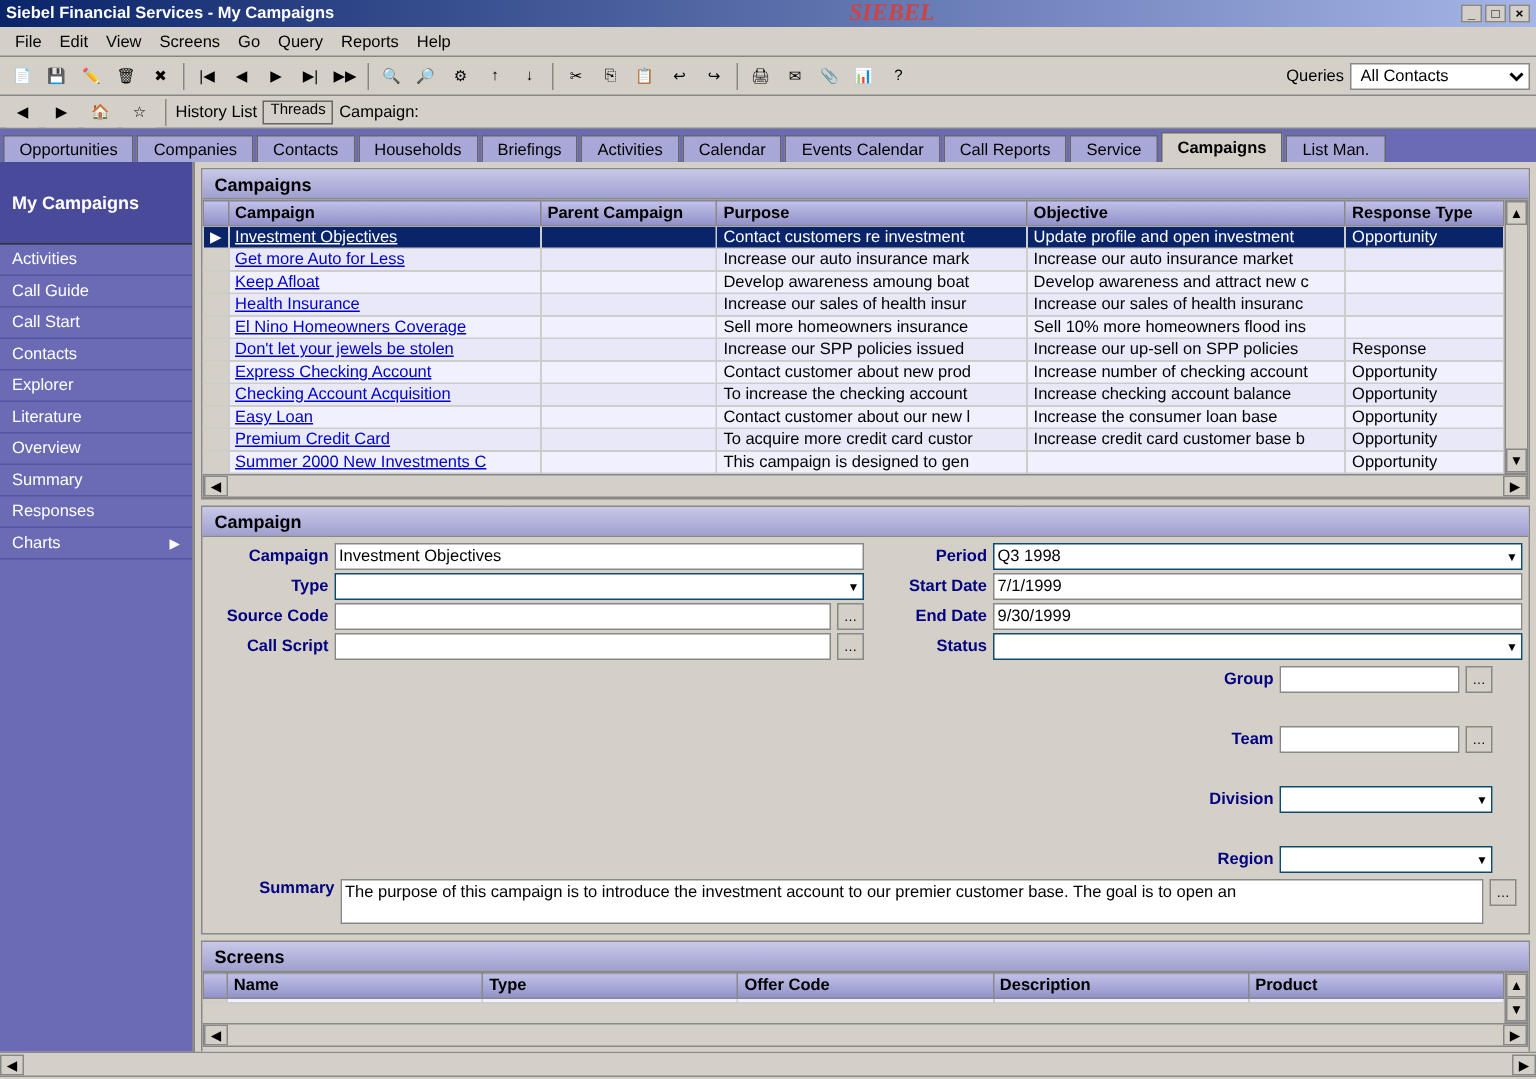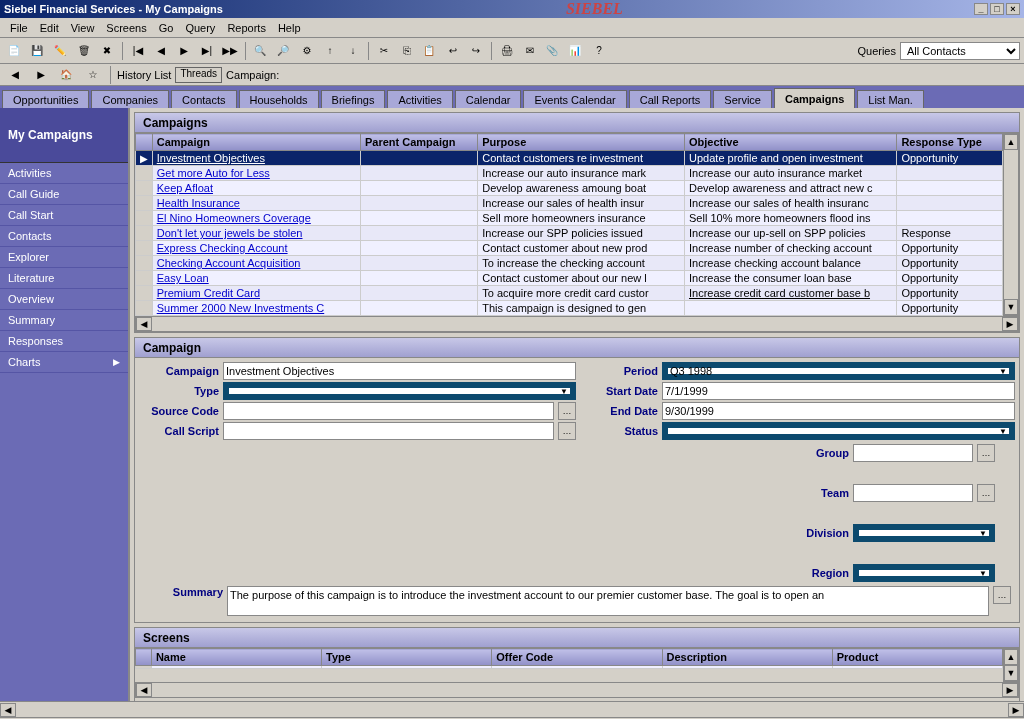--- a/index.html
+++ b/index.html
@@ -284,21 +284,21 @@
       height: 18px;
       width: 18px;
       font-size: 9px;
       display: flex;
       align-items: center;
       justify-content: center;
       cursor: pointer;
     }
     .form-dropdown {
       background: white;
-      border: 6px solid #0c4a6e;
+      border: 1px solid #0c4a6e;
       height: 18px;
       font-size: 11px;
       display: flex;
       align-items: center;
       justify-content: space-between;
       padding: 0 2px;
       flex: 1;
     }
     .dd-arrow { font-size: 8px; }
     
@@ -559,21 +559,21 @@
                   <td style="max-width: 120px;"></td>
                   <td style="max-width: 180px;">Contact customer about our new l</td>
                   <td style="max-width: 180px;">Increase the consumer loan base</td>
                   <td style="max-width: 180px;">Opportunity</td>
                 </tr>
                 <tr class="data-row">
                   <td class="arrow-col"></td>
                   <td style="max-width: 180px;"><a href="#">Premium Credit Card</a></td>
                   <td style="max-width: 120px;"></td>
                   <td style="max-width: 180px;">To acquire more credit card custor</td>
-                  <td style="max-width: 180px; text-decoration: underline;">Increase credit card customer base b</td>
+                  <td style="max-width: 180px;">Increase credit card customer base b</td>
                   <td style="max-width: 180px;">Opportunity</td>
                 </tr>
                 <tr class="data-row">
                   <td class="arrow-col"></td>
                   <td style="max-width: 180px;"><a href="#">Summer 2000 New Investments C</a></td>
                   <td style="max-width: 120px;"></td>
                   <td style="max-width: 180px;">This campaign is designed to gen</td>
                   <td style="max-width: 180px;"></td>
                   <td style="max-width: 180px;">Opportunity</td>
                 </tr>

